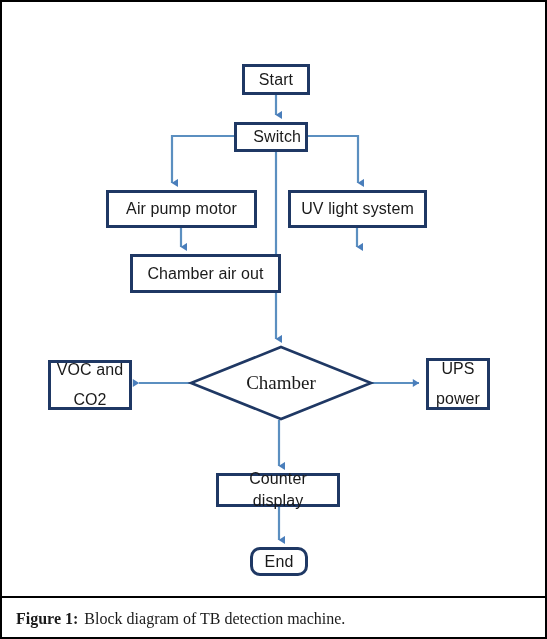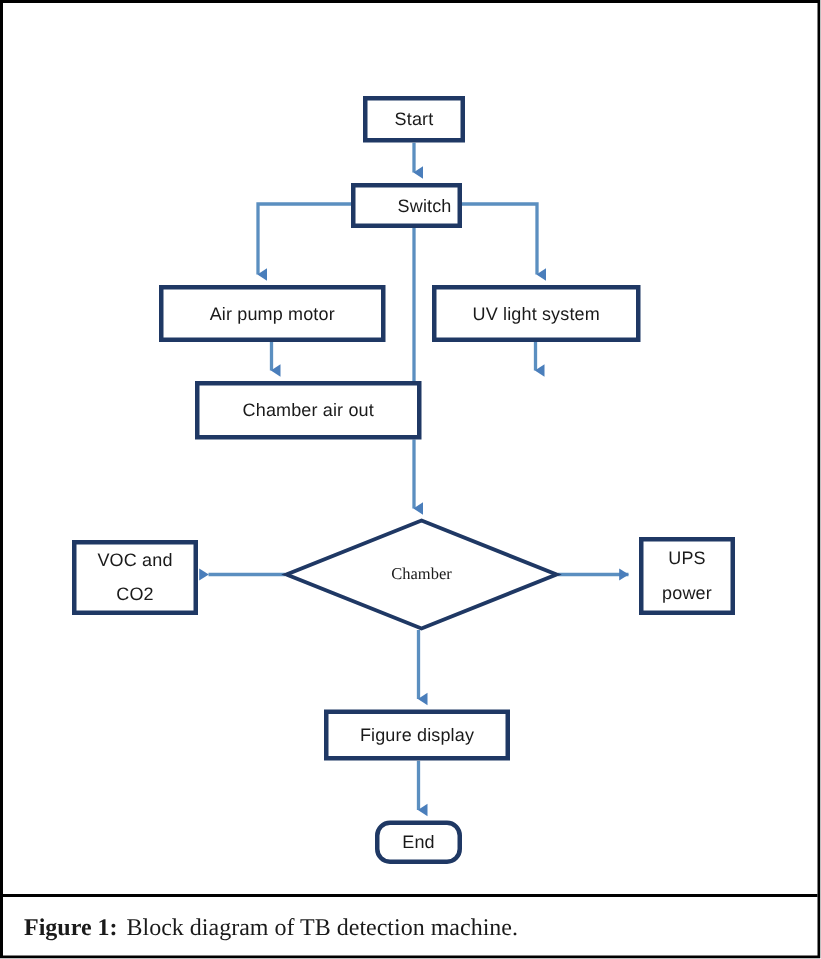--- a/index.html
+++ b/index.html
@@ -34,21 +34,21 @@
   .node {
     position: absolute;
     box-sizing: border-box;
     display: flex;
     align-items: center;
     justify-content: center;
     text-align: center;
     background: #ffffff;
     color: #1a1a1a;
     font-family: "Liberation Sans", sans-serif;
-    font-size: 12px;
+    font-size: 16px;
     line-height: 1.35;
     letter-spacing: 0.1px;
     z-index: 3;
   }
   .node.rect {
     border: 3px solid #1F3864;
   }
   .node.rounded {
     border: 3px solid #1F3864;
     border-radius: 10px;
@@ -86,21 +86,21 @@
   #node-chamber .diamond-label {
     position: absolute;
     left: 0;
     top: 0;
     width: 182px;
     height: 74px;
     display: flex;
     align-items: center;
     justify-content: center;
     font-family: "Liberation Serif", serif;
-    font-size: 11px;
+    font-size: 19px;
     color: #1a1a1a;
   }
 
   
   #caption-divider {
     position: absolute;
     left: 0;
     top: 594px;
     width: 547px;
     height: 2px;
@@ -204,21 +204,21 @@
     </div>
 
     <div id="node-ups" class="node rect two-line">
       <span class="node-label">
         <span>UPS</span><br>
         <span>power</span>
       </span>
     </div>
 
     <div id="node-counter" class="node rect">
-      <span class="node-label">Figure display</span>
+      <span class="node-label">Counter display</span>
     </div>
 
     <div id="node-end" class="node rounded">
       <span class="node-label">End</span>
     </div>
 
   </div>
 
   <div id="caption-divider"></div>
 

